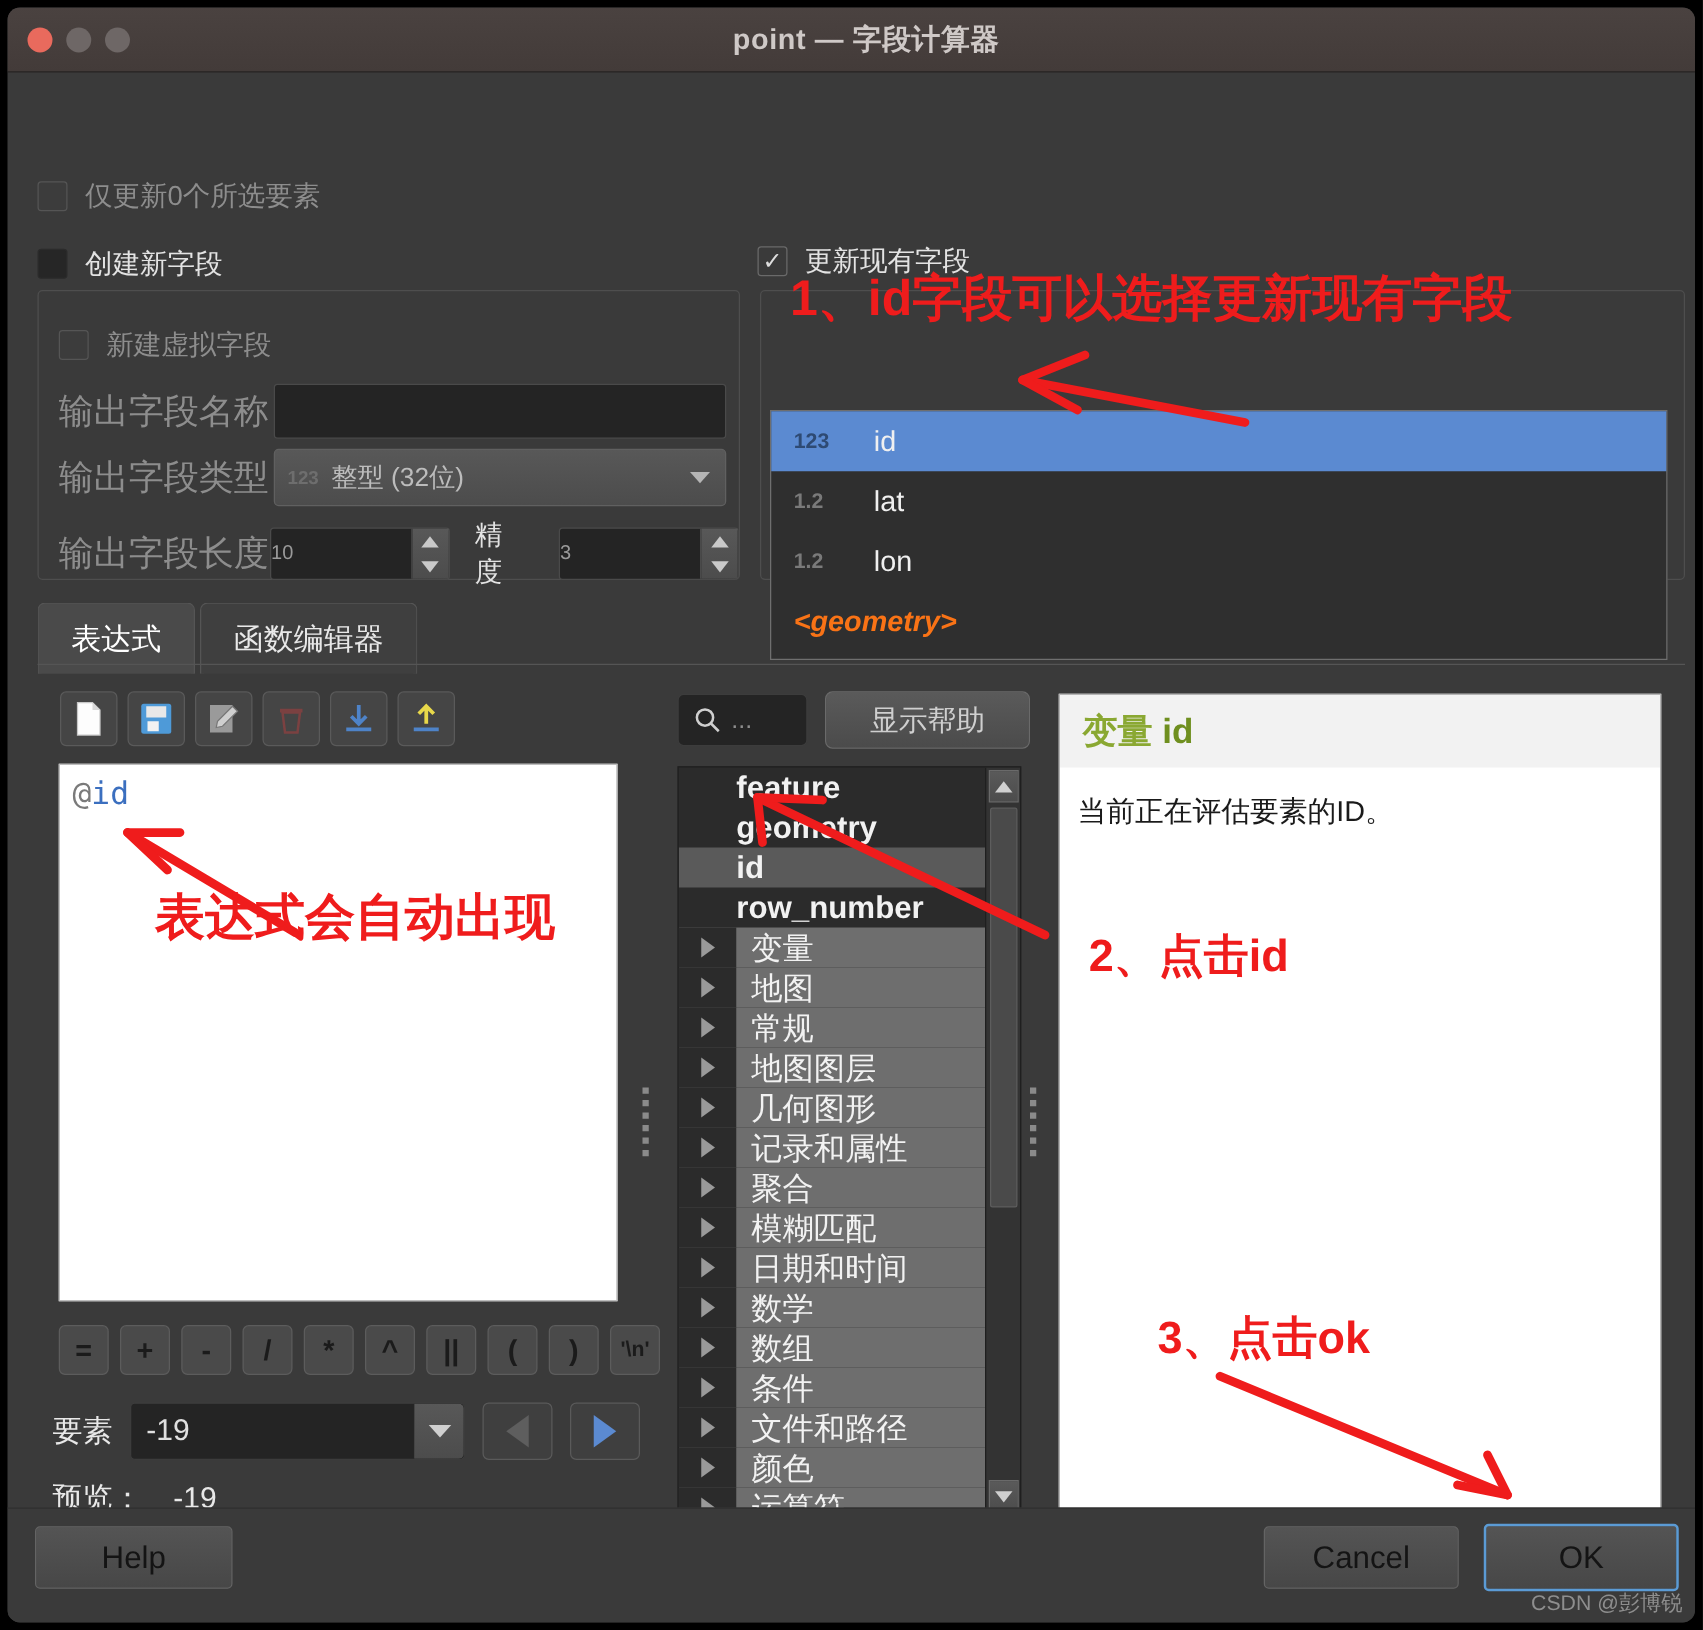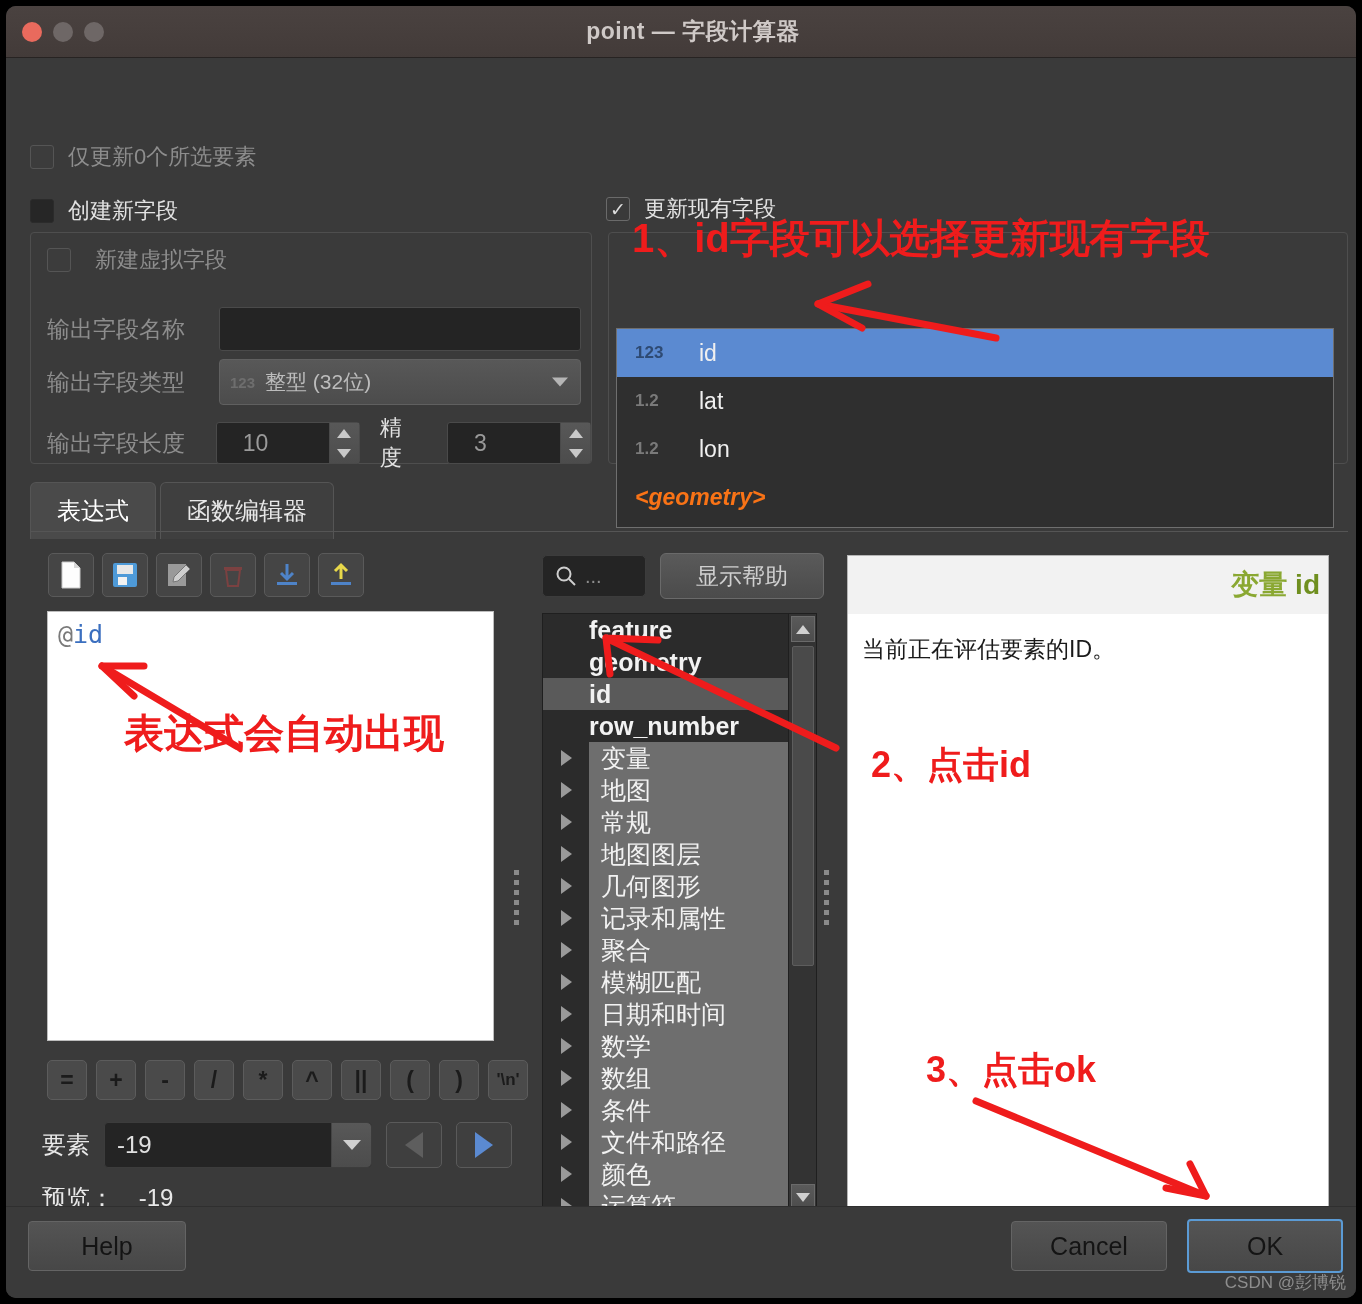--- a/index.html
+++ b/index.html
@@ -61,25 +61,25 @@
     display: flex; align-items: center; gap: 14px;
   }
 
   
   .groupbox {
     position: absolute; left: 24px; top: 174px;
     width: 562px; height: 232px;
     border: 1px solid #4e4e4e; border-radius: 4px;
   }
   .gb-virtual {
-    position: absolute; left: 16px; top: 12px;
-    display: flex; align-items: center; gap: 24px;
+    position: absolute; left: 16px; top: 28px;
+    display: flex; align-items: center; gap: 14px;
   }
   .frow { position: absolute; display: flex; align-items: center; }
-  .flabel { font-size: 23px; color: #8d8d8d; width: 172px; }
+  .flabel { font-size: 28px; color: #8d8d8d; width: 172px; }
   .finput {
     background: #242424; border: 1px solid #4a4a4a; border-radius: 3px;
     height: 44px; color: #9a9a9a; font-size: 21px;
     display: flex; align-items: center; padding: 0 10px;
   }
   .fcombo {
     background: linear-gradient(#585858,#4c4c4c);
     border: 1px solid #606060; border-radius: 4px;
     height: 46px; color: #bcbcbc; font-size: 21px;
     display: flex; align-items: center; padding: 0 10px; gap: 10px;
@@ -90,22 +90,22 @@
     position: absolute; right: 12px; top: 50%; transform: translateY(-50%);
     width: 0; height: 0; border-left: 8px solid transparent;
     border-right: 8px solid transparent; border-top: 9px solid #b5b5b5;
   }
   .spin {
     display: flex; align-items: stretch;
     border: 1px solid #4a4a4a; border-radius: 3px; background: #242424;
     height: 42px;
   }
   .spin .val {
-    width: 112px; color: #9a9a9a; font-size: 23px;
-    display: flex; align-items: center; padding-left: 26px;
+    width: 112px; color: #9a9a9a; font-size: 16px;
+    display: flex; align-items: center; padding-left: 0;
   }
   .spin .arrows {
     width: 30px; background: linear-gradient(#585858,#4c4c4c);
     border-left: 1px solid #4a4a4a;
     display: flex; flex-direction: column;
     align-items: center; justify-content: space-around;
   }
   .tri-up { width:0;height:0;border-left:7px solid transparent;border-right:7px solid transparent;border-bottom:9px solid #c9c9c9; }
   .tri-dn { width:0;height:0;border-left:7px solid transparent;border-right:7px solid transparent;border-top:9px solid #c9c9c9; }
 
@@ -257,22 +257,22 @@
     background: #4a4a4a; border: 1px solid #5d5d5d; border-radius: 2px;
   }
 
   
   .helppanel {
     position: absolute; left: 841px; top: 497px;
     width: 482px; height: 658px;
     background: #fff; border: 1px solid #b5b5b5;
   }
   .hp-title {
-    background: #f2f2f2; padding: 10px 8px;
-    font-size: 28px; font-weight: bold; color: #8aa832; text-align: right;
+    background: #f2f2f2; padding: 10px 18px;
+    font-size: 28px; font-weight: bold; color: #8aa832;
   }
   .hp-title b { color: #6f8f1f; }
   .hp-body { padding: 20px 14px; font-size: 23px; color: #1a1a1a; }
 
   
   .footer {
     position: absolute; left: 0; right: 0; bottom: 0; height: 92px;
     background: #3a3a3a; border-top: 1px solid #2f2f2f;
   }
   .btn {

